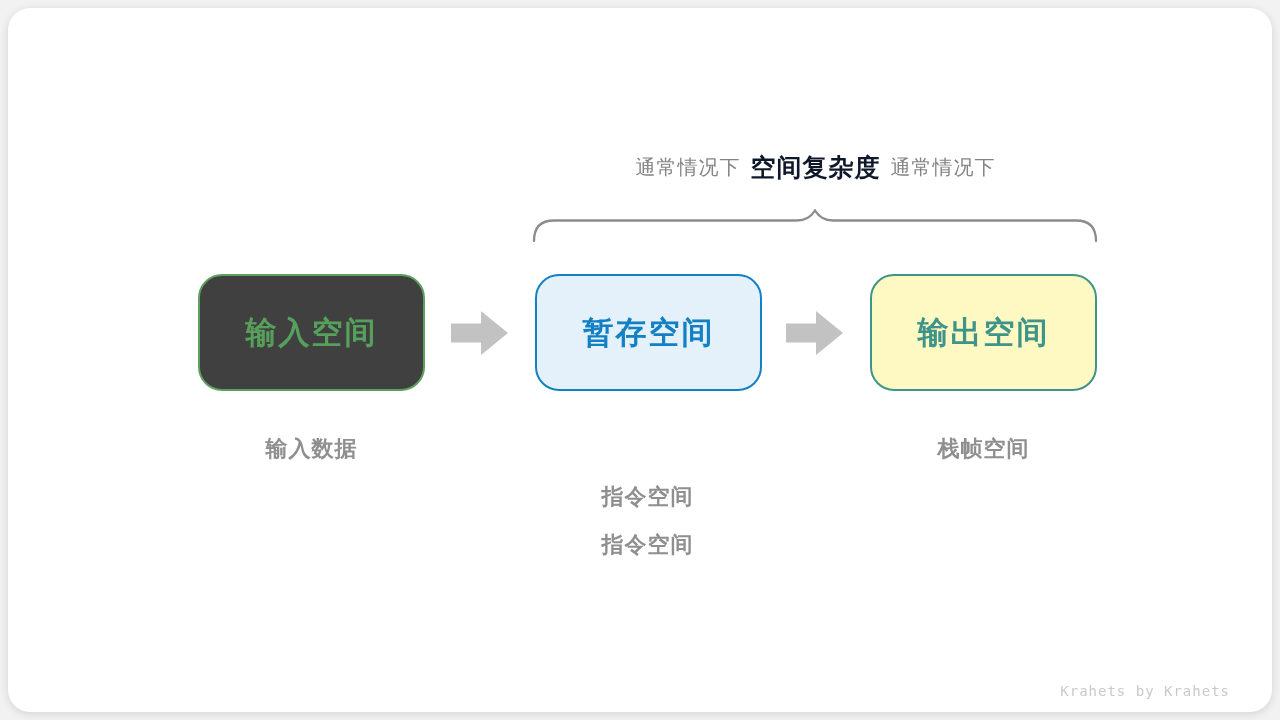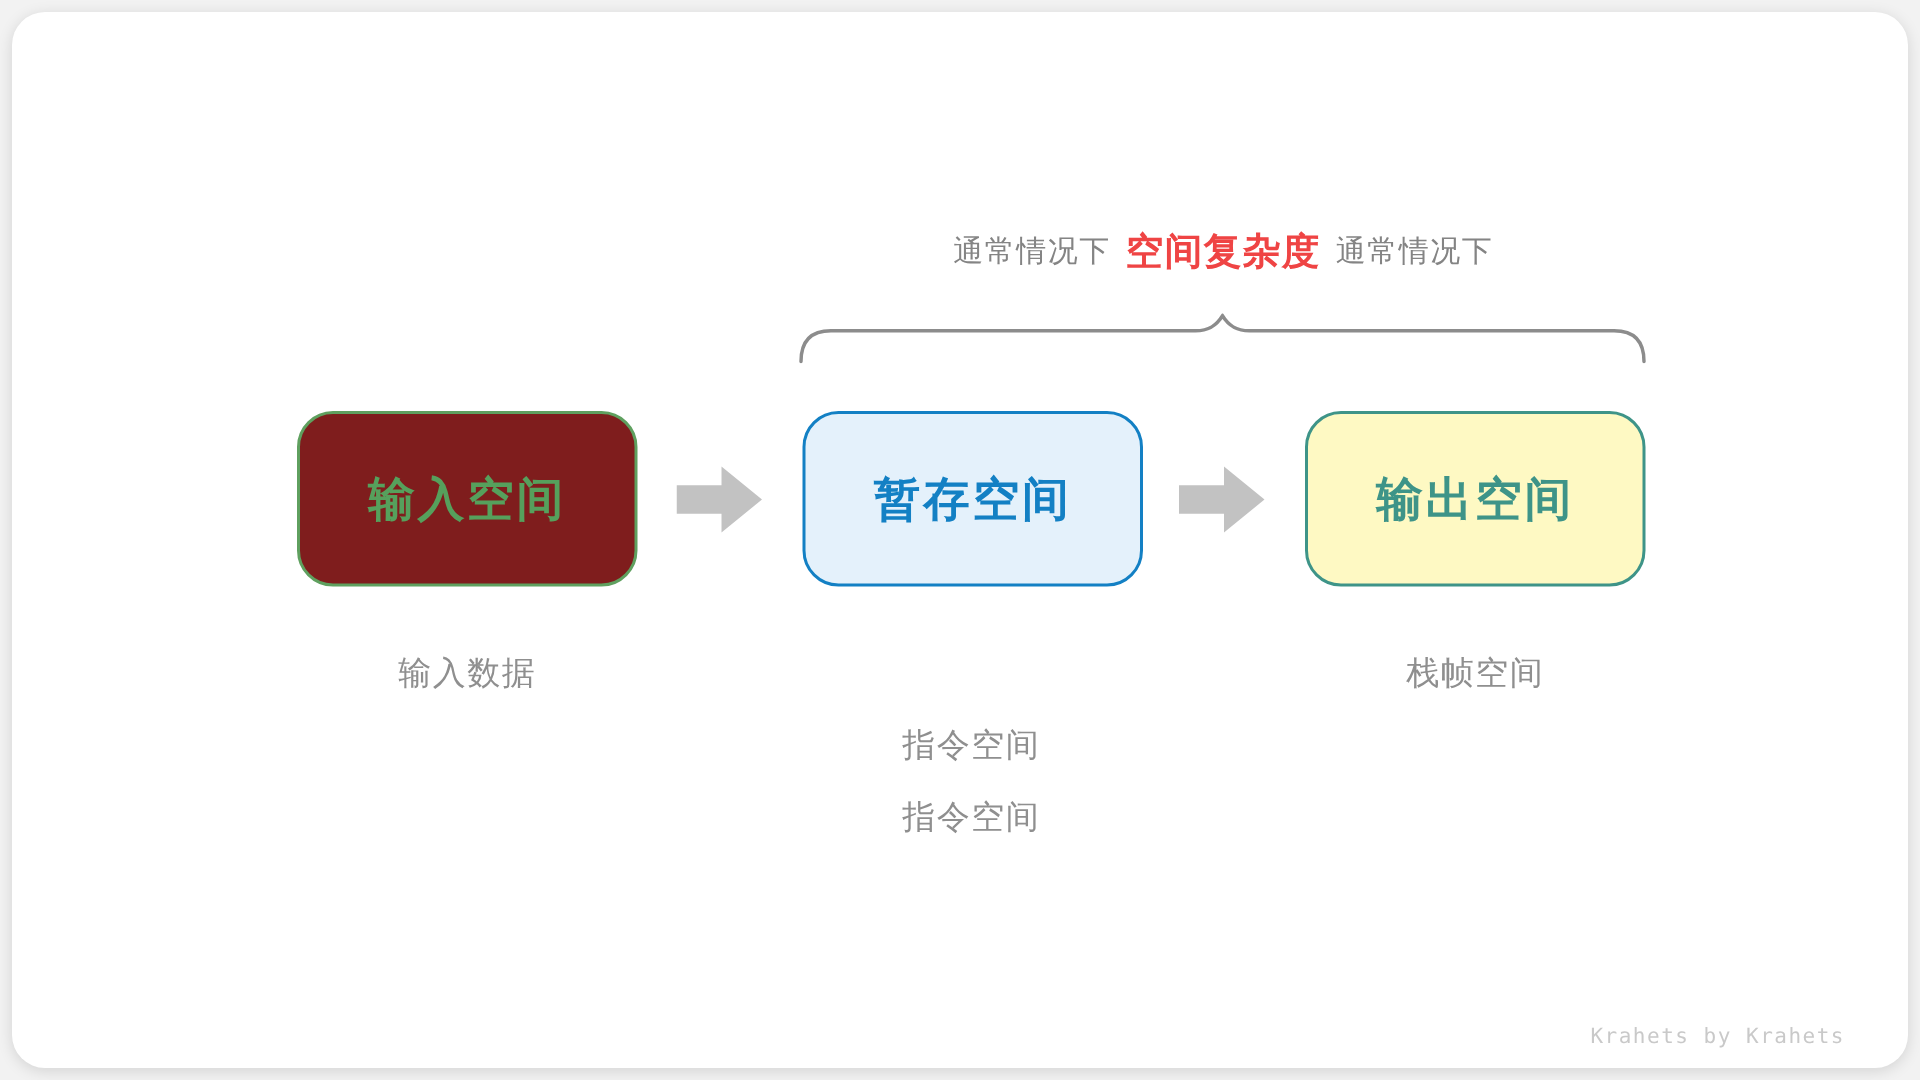--- a/index.html
+++ b/index.html
@@ -37,21 +37,21 @@
     white-space: nowrap;
   }
   .scope-title .plain {
     font-size: 20px;
     color: #848484;
     letter-spacing: 1px;
   }
   .scope-title .strong {
     font-size: 25px;
     font-weight: bold;
-    color: #ef4444;
+    color: #0f172a;
     letter-spacing: 1px;
   }
   
   .brace-wrap {
     position: absolute;
     left: 524px;
     top: 201px;
     width: 566px;
     height: 34px;
   }
@@ -64,41 +64,42 @@
     border-radius: 24px;
     border: 2.5px solid;
     box-sizing: border-box;
     display: flex;
     align-items: center;
     justify-content: center;
     font-size: 31px;
     font-weight: bold;
     letter-spacing: 2px;
   }
-  .node.green { left: 190px; border-color: #5fa05f; background: #7f1d1d; color: #56a05c; }
+  .node.green { left: 190px; border-color: #5fa05f; background: #404040; color: #56a05c; }
   .node.blue  { left: 527px; border-color: #1380c4; background: #e4f1fb; color: #1380c4; text-align: right; }
   .node.teal  { left: 862px; border-color: #3e9488; background: #fef9c3; color: #3e9488; }
   
   .arrow {
     position: absolute;
     top: 302px;
     width: 58px;
     height: 46px;
   }
   .arrow.a1 { left: 443px; }
   .arrow.a2 { left: 778px; }
   
   .anno {
     position: absolute;
     width: 227px;
     text-align: center;
     font-size: 22px;
     color: #8f8f8f;
     letter-spacing: 1px;
     white-space: nowrap;
+    font-weight: bold;
   }
   .anno.col-input  { left: 190px; }
   .anno.col-temp   { left: 526px; }
   .anno.col-output { left: 862px; }
   .row1 { top: 426px; }
   .row2 { top: 474px; }
   .row3 { top: 522px; }
   
   .credit {
     position: absolute;

